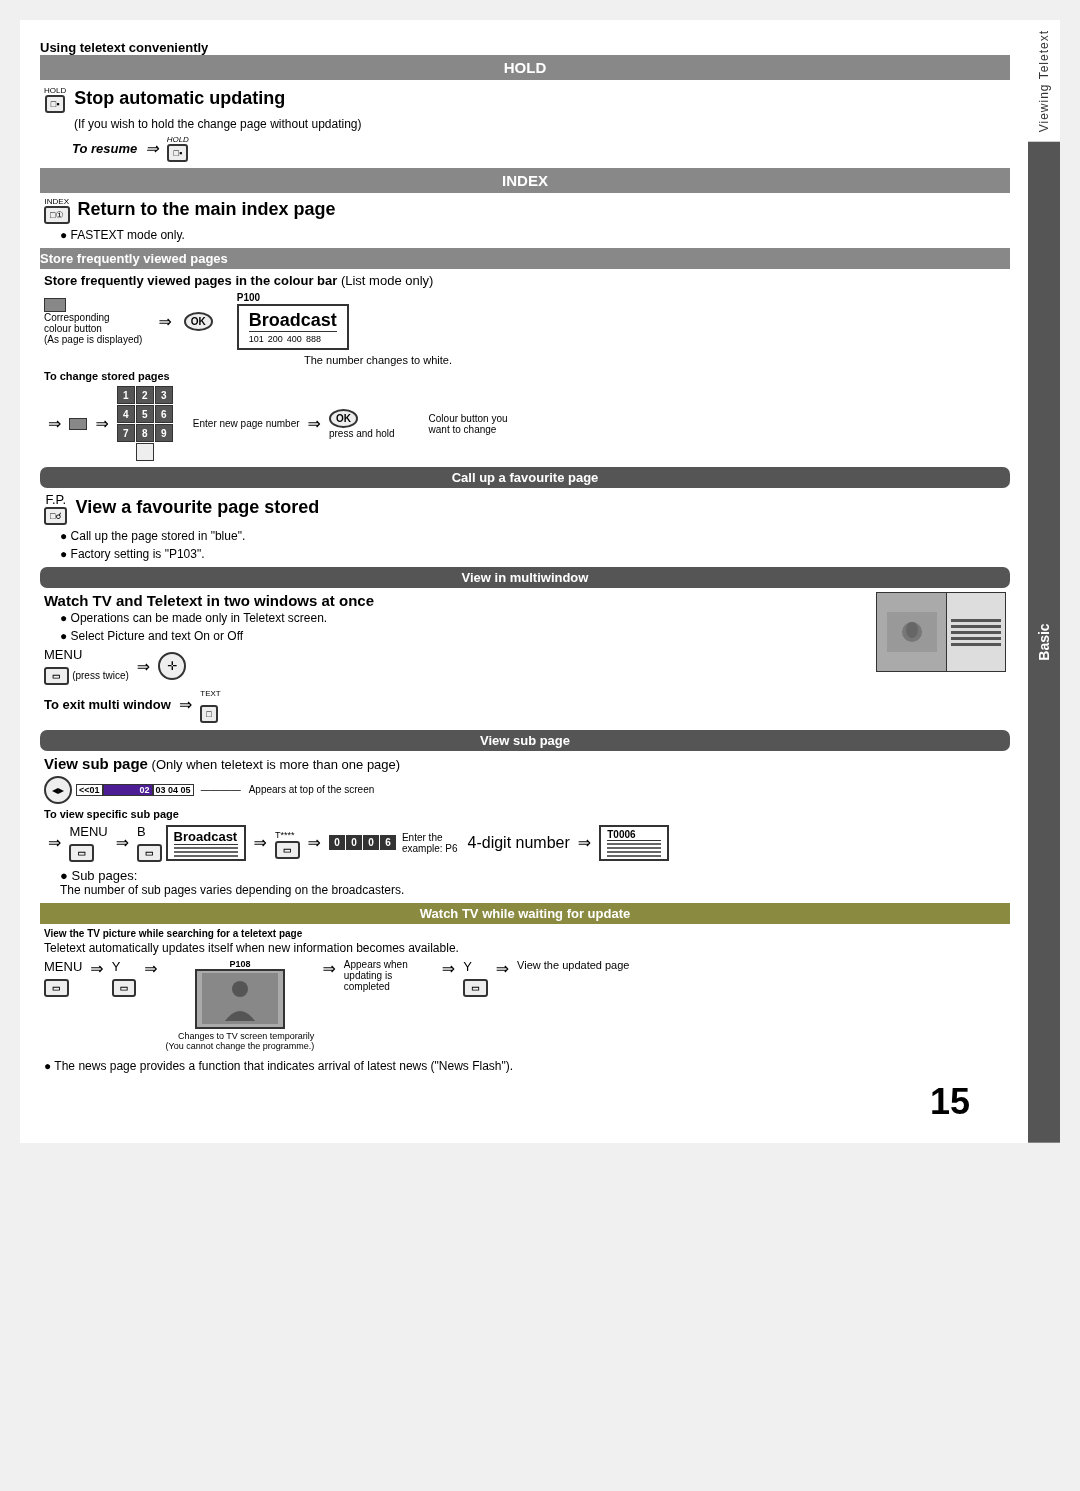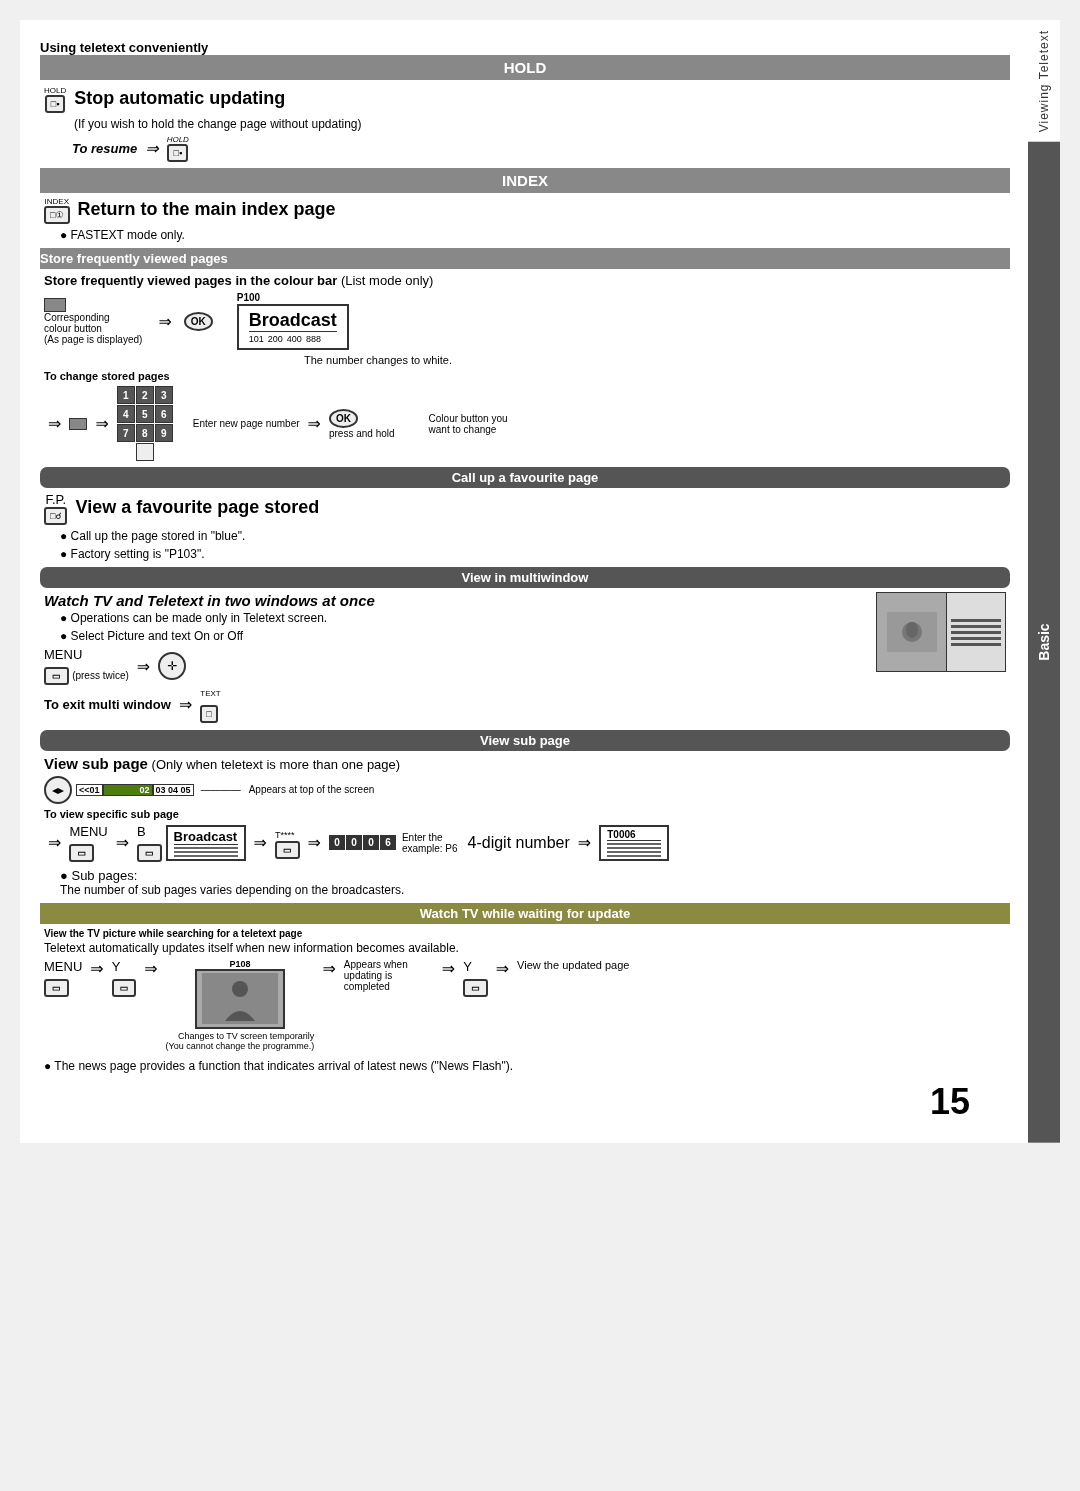--- a/index.html
+++ b/index.html
@@ -199,21 +199,21 @@
       font-size: 12px;
     }
     .sub-page-num {
       display: inline-block;
       border: 1px solid #333;
       padding: 0 2px;
       font-size: 10px;
       font-weight: bold;
     }
     .sub-page-num.active {
-      background: #4d7c0f;
+      background: #4c1d95;
       color: white;
       padding-left: 36px;
     }
     .enter-box {
       display: inline-flex;
       gap: 1px;
       vertical-align: middle;
     }
     .enter-digit {
       display: inline-block;
@@ -514,21 +514,21 @@
       </div>
       <div class="bullet sub-text">Call up the page stored in "blue".</div>
       <div class="bullet sub-text">Factory setting is "P103".</div>
     </div>
 
     <div class="section-title-dark">View in multiwindow</div>
 
     <div class="content-section">
       <div style="display:flex; align-items:flex-start; justify-content:space-between;">
         <div style="flex:1;">
-          <div class="bold-text" style="font-size:15px; margin-bottom:2px;font-style:italic;">Watch TV and Teletext in two windows at once</div>
+          <div class="bold-text" style="font-size:15px; margin-bottom:2px;">Watch TV and Teletext in two windows at once</div>
           <div class="bullet sub-text">Operations can be made only in Teletext screen.</div>
           <div class="bullet sub-text">Select Picture and text On or Off</div>
           <div class="row-flex" style="margin-top:4px;">
             <div style="display:inline-block; vertical-align:top;">
               <span class="superscript">MENU</span><br>
               <span class="menu-btn">▭</span>
               <span style="font-size:10px;">(press twice)</span>
             </div>
             <span class="arrow">⇒</span>
             <div class="nav-arrows">✛</div>

